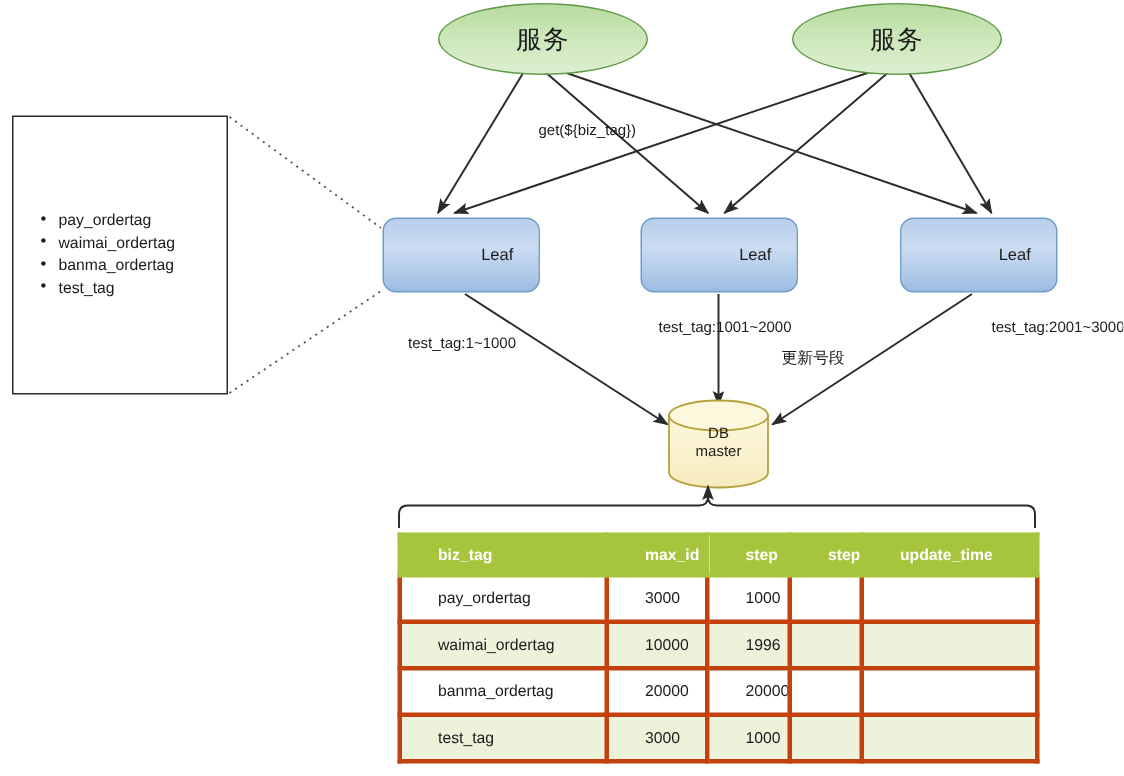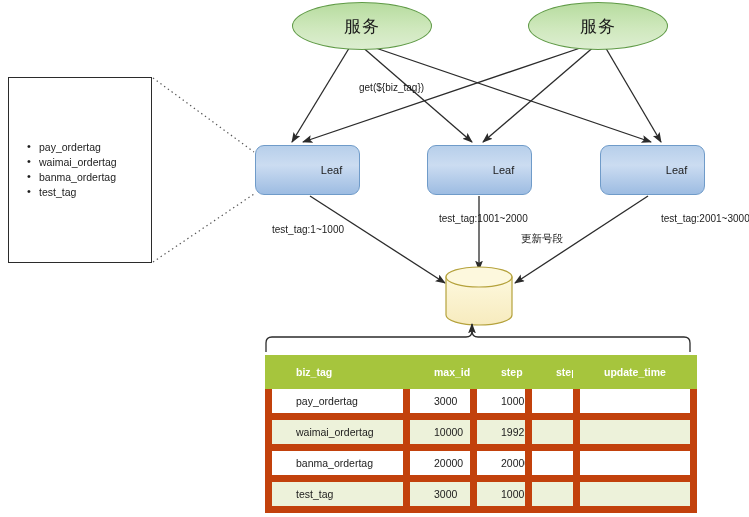--- a/index.html
+++ b/index.html
@@ -135,21 +135,21 @@
   .db-table {
     position: absolute;
     left: 265px;
     top: 355px;
     width: 425px;
     border-collapse: collapse;
     table-layout: fixed;
     font-size: 10.5px;
   }
   .db-table th, .db-table td {
-    border: 7px solid #c2410c;
+    border: 3px solid #c2410c;
     padding: 0 24px;
     height: 31px;
     text-align: left;
     vertical-align: middle;
     box-sizing: border-box;
     overflow: hidden;
     white-space: nowrap;
   }
   .db-table thead th {
     background: #a6c53d;
@@ -237,20 +237,26 @@
   <div class="leaf-node" id="leaf-1">
     <span class="node-label">Leaf</span>
   </div>
   <div class="leaf-node" id="leaf-2">
     <span class="node-label">Leaf</span>
   </div>
   <div class="leaf-node" id="leaf-3">
     <span class="node-label">Leaf</span>
   </div>
 
+  <div class="db-node">
+    <div class="db-label">
+      <span>DB</span><br>
+      <span>master</span>
+    </div>
+  </div>
 
   <div class="edge-label" id="label-get">get(${biz_tag})</div>
   <div class="edge-label" id="label-range-1">test_tag:1~1000</div>
   <div class="edge-label" id="label-range-2">test_tag:1001~2000</div>
   <div class="edge-label" id="label-range-3">test_tag:2001~3000</div>
   <div class="edge-label" id="label-update">更新号段</div>
 
   <table class="db-table">
     <colgroup>
       <col class="col-biz">
@@ -272,21 +278,21 @@
       <tr class="row-odd">
         <td>pay_ordertag</td>
         <td>3000</td>
         <td>1000</td>
         <td></td>
         <td></td>
       </tr>
       <tr class="row-even">
         <td>waimai_ordertag</td>
         <td>10000</td>
-        <td>1992</td>
+        <td>1996</td>
         <td></td>
         <td></td>
       </tr>
       <tr class="row-odd">
         <td>banma_ordertag</td>
         <td>20000</td>
         <td>20000</td>
         <td></td>
         <td></td>
       </tr>

